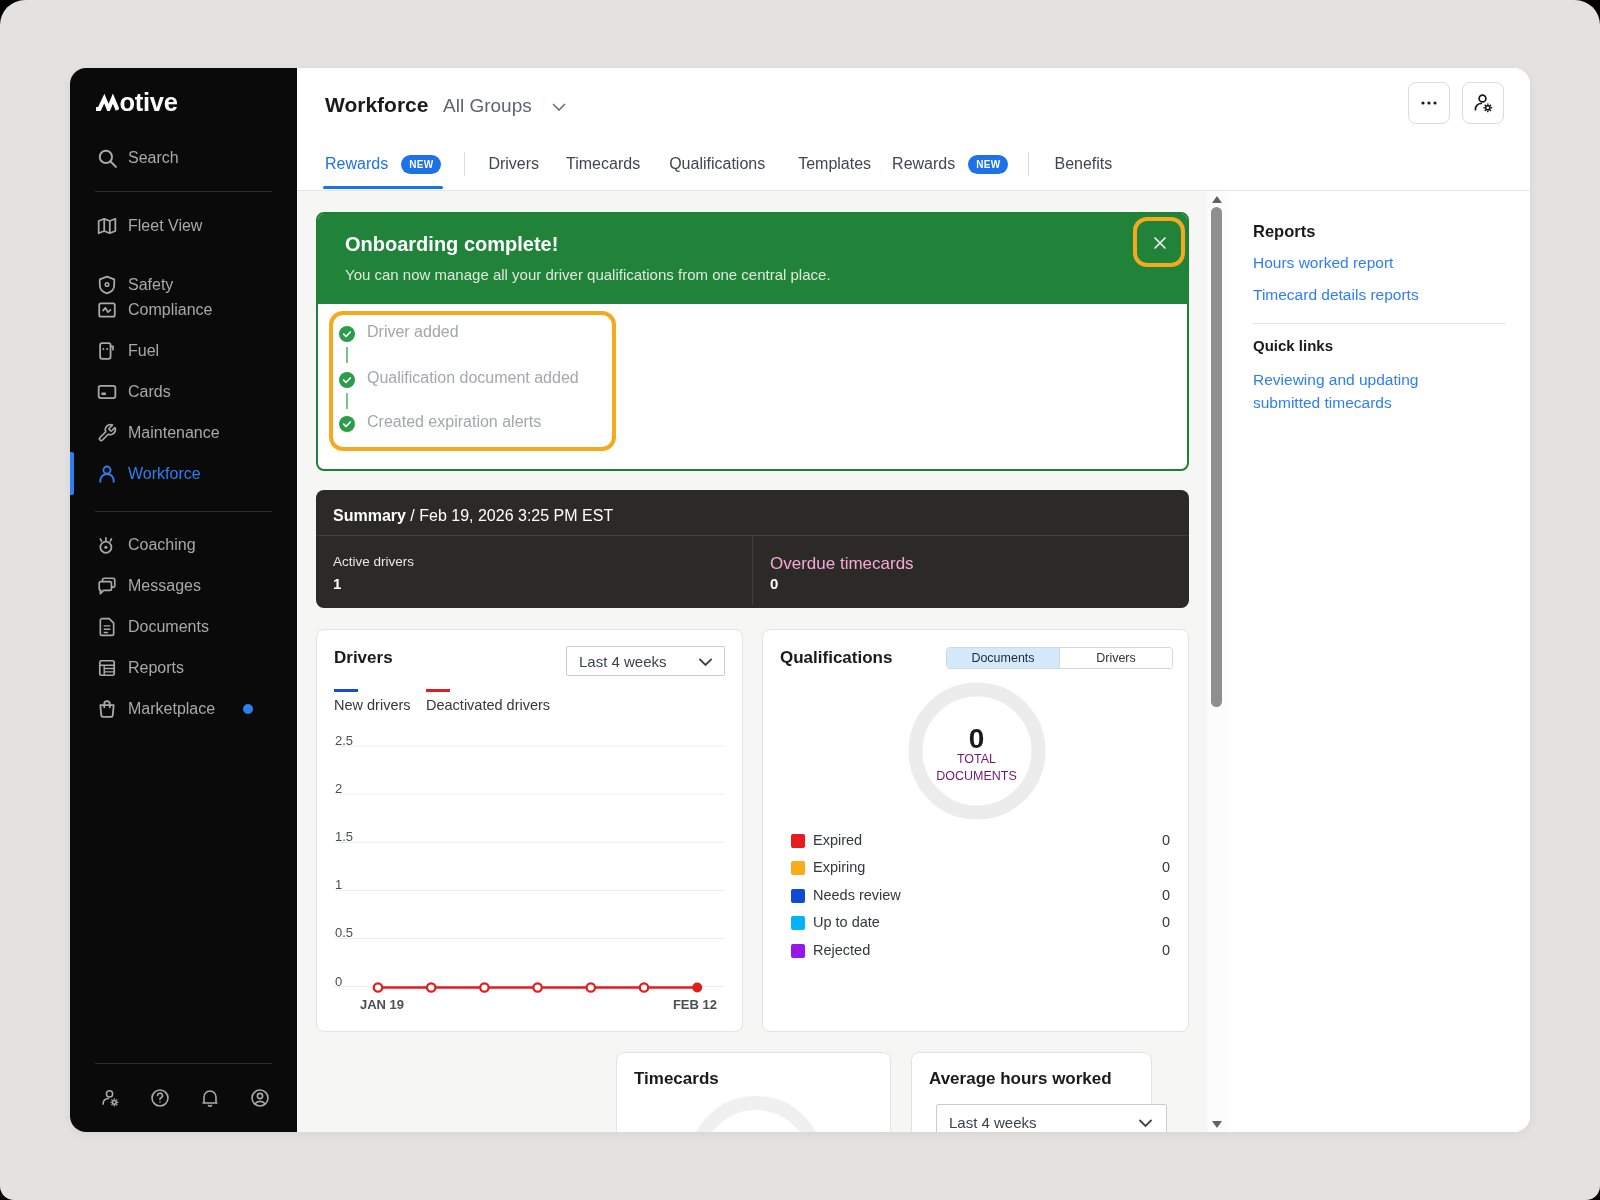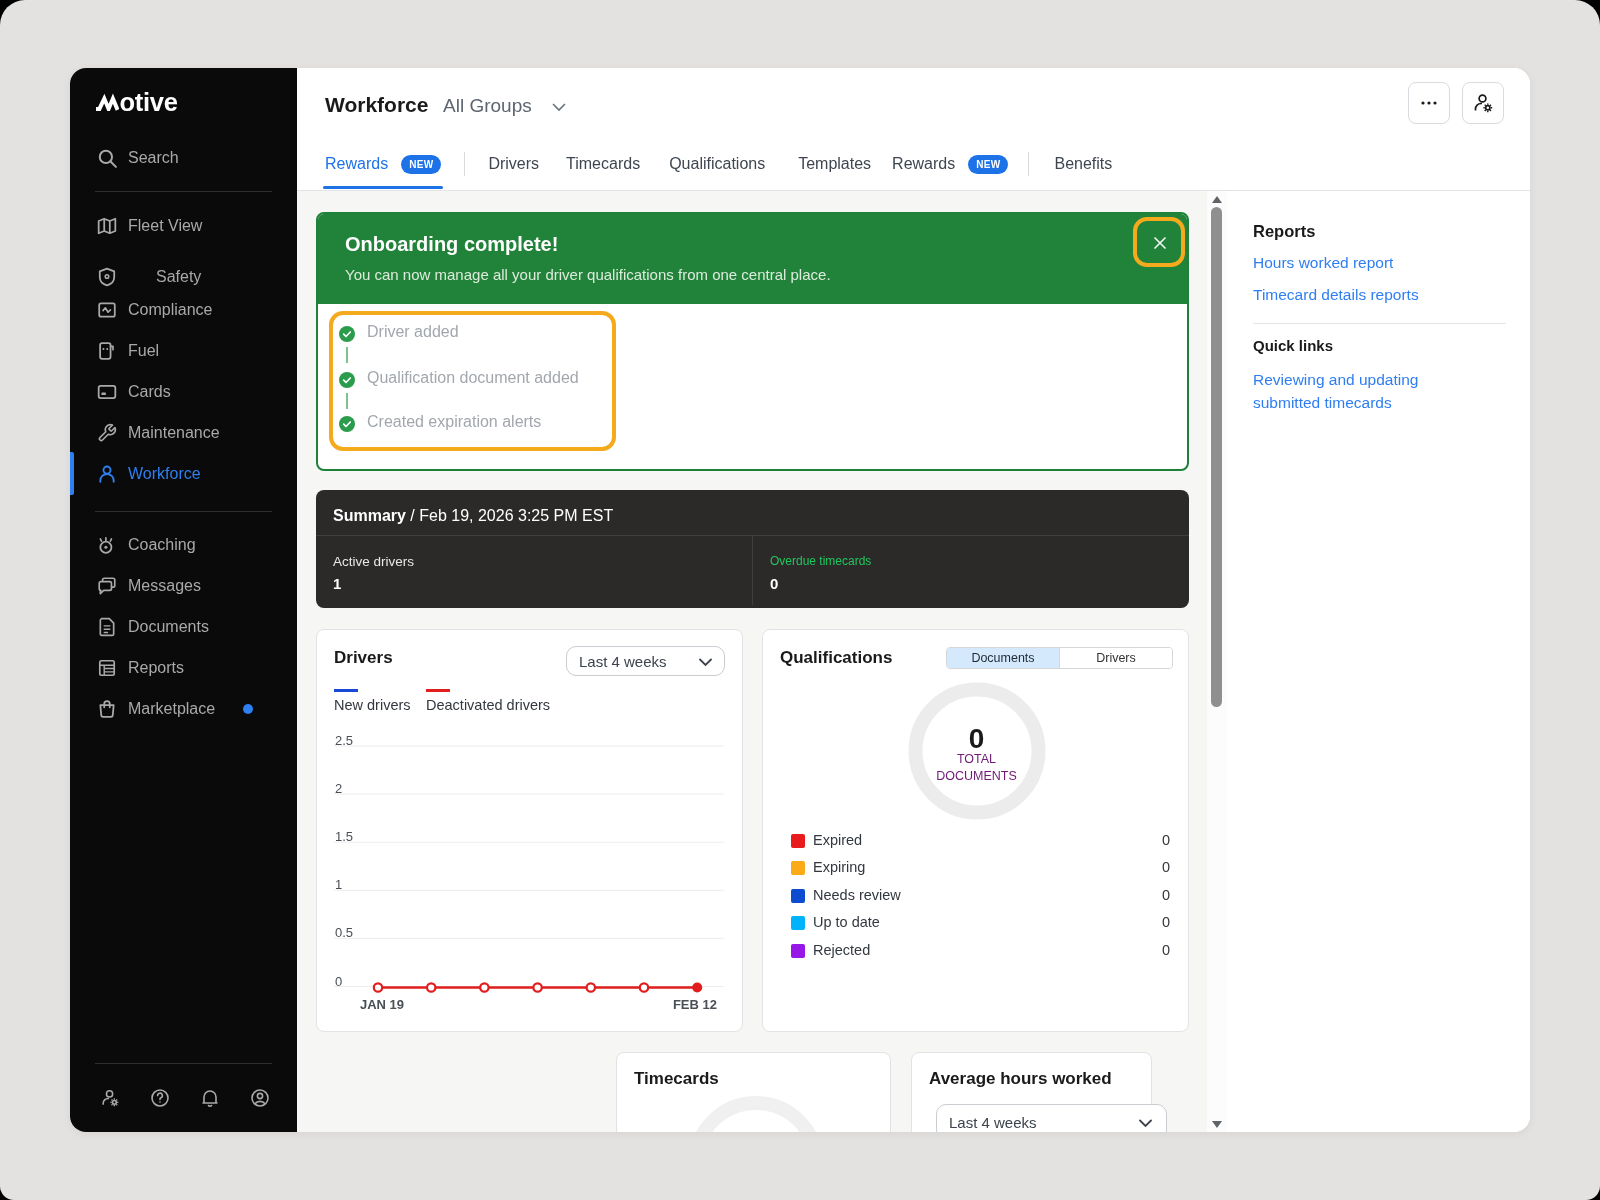--- a/index.html
+++ b/index.html
@@ -19,21 +19,21 @@
 .hbtn { position:absolute; top:14px; width:42px; height:42px; border:1px solid #d8dbdf; border-radius:8px; background:#fff; display:flex; align-items:center; justify-content:center; }
 .tabs { position:absolute; left:28px; top:80px; height:32px; display:flex; align-items:center; font-size:16px; color:#3f4650; }
 .newpill { background:#1d72e8; color:#fff; font-size:10px; font-weight:bold; border-radius:10px; padding:4px 8px; letter-spacing:.3px; }
 .tab-underline { position:absolute; left:26px; top:118px; width:120px; height:3px; background:#1d72e8; border-radius:2px; }
 
 .content { position:absolute; left:227px; top:123px; width:910px; height:941px; background:#f6f6f5; }
 .banner { position:absolute; left:19px; top:21px; width:873px; height:259px; border:2px solid #1d813a; border-radius:8px; background:#fff; overflow:hidden; }
 .banner-head { position:absolute; left:0; top:0; width:100%; height:90px; background:#218339; }
 .card { position:absolute; background:#fff; border:1px solid #e2e3e4; border-radius:8px; }
 .ctitle { font-size:17px; font-weight:bold; color:#1a1a1a; }
-.select { border:1px solid #c9ccd1; border-radius:10px; background:#fff; color:#3c434c; font-size:15px; display:flex; align-items:center; }
+.select { border:1px solid #c9ccd1; border-radius:2px; background:#fff; color:#3c434c; font-size:15px; display:flex; align-items:center; }
 
 .summary { position:absolute; left:19px; top:299px; width:873px; height:118px; background:#2b2a29; border-radius:8px; color:#fff; }
 
 .rpanel { position:absolute; left:1157px; top:123px; width:303px; height:941px; background:#fff; }
 .rpanel a { color:#2e7ef2; text-decoration:none; font-size:15.5px; }
 .sbar { position:absolute; left:1137px; top:123px; width:20px; height:941px; background:#fcfcfc; }
 .hl { position:absolute; border:4.5px solid #f5a91c; }
 </style>
 </head>
 <body>
@@ -59,21 +59,21 @@
           <line x1="12.2" y1="12.2" x2="17" y2="17" stroke="#a9a9a9" stroke-width="1.8" stroke-linecap="round"></line>
         </svg>
         <span>Search</span>
       </div>
       <div class="side-item" style="top:147px;justify-content:center;">
         <svg width="20" height="20" viewBox="0 0 18 18">
           <path d="M1.5 4.5 L6.5 2.5 L11.5 4.5 L16.5 2.5 V13.5 L11.5 15.5 L6.5 13.5 L1.5 15.5 Z M6.5 2.5 V13.5 M11.5 4.5 V15.5" fill="none" stroke="#a9a9a9" stroke-width="1.6" stroke-linejoin="round"></path>
         </svg>
         <span>Fleet View</span>
       </div>
-      <div class="side-item" style="top:198px;gap:28px;">
+      <div class="side-item" style="top:206px;">
         <svg width="20" height="20" viewBox="0 0 18 18">
           <path d="M9 1.5 L15.5 4 V9 C15.5 13 12.5 15.5 9 16.5 C5.5 15.5 2.5 13 2.5 9 V4 Z" fill="none" stroke="#a9a9a9" stroke-width="1.6" stroke-linejoin="round"></path>
           <circle cx="9" cy="8.5" r="1.6" fill="none" stroke="#a9a9a9" stroke-width="1.4"></circle>
         </svg>
         <span>Safety</span>
       </div>
       <div class="side-item" style="top:231px;">
         <svg width="20" height="20" viewBox="0 0 18 18">
           <rect x="2" y="3" width="14" height="12" rx="1.5" fill="none" stroke="#a9a9a9" stroke-width="1.6"></rect>
           <path d="M5 10 L7.5 7 L10 11 L12.5 8.5" fill="none" stroke="#a9a9a9" stroke-width="1.5" stroke-linejoin="round"></path>
@@ -263,21 +263,21 @@
 
     <div class="hl" style="left:836px;top:26px;width:52px;height:50px;border-radius:14px;"></div>
     <div class="hl" style="left:32px;top:120px;width:287px;height:140px;border-radius:14px;"></div>
 
     <div class="summary">
       <div class="abs" style="left:17px;top:17px;font-size:16px;"><b>Summary</b> / Feb 19, 2026 3:25 PM EST</div>
       <div class="abs" style="left:0;top:45px;width:873px;border-top:1px solid #413f3e;"></div>
       <div class="abs" style="left:436px;top:45px;height:70px;border-left:1px solid #413f3e;"></div>
       <div class="abs" style="left:17px;top:64px;font-size:13.5px;color:#e8e8e8;">Active drivers</div>
       <div class="abs" style="left:17px;top:85px;font-size:15px;font-weight:bold;">1</div>
-      <div class="abs" style="left:454px;top:64px;font-size:12px;color:#22c55e;">Overdue timecards</div>
+      <div class="abs" style="left:454px;top:64px;font-size:17px;color:#f9a8d4;">Overdue timecards</div>
       <div class="abs" style="left:454px;top:85px;font-size:15px;font-weight:bold;">0</div>
     </div>
 
     <div class="card" style="left:19px;top:438px;width:427px;height:403px;">
       <div class="ctitle abs" style="left:17px;top:18px;">Drivers</div>
       <div class="select abs" style="left:249px;top:16px;width:159px;height:30px;padding-left:12px;">Last 4 weeks
         <svg class="abs" style="right:12px;top:11px;" width="13" height="9" viewBox="0 0 13 9">
             <path d="M1 1.5 L6.5 7 L12 1.5" fill="none" stroke="#3c434c" stroke-width="1.8" stroke-linecap="round"></path>
           </svg>
       </div>

